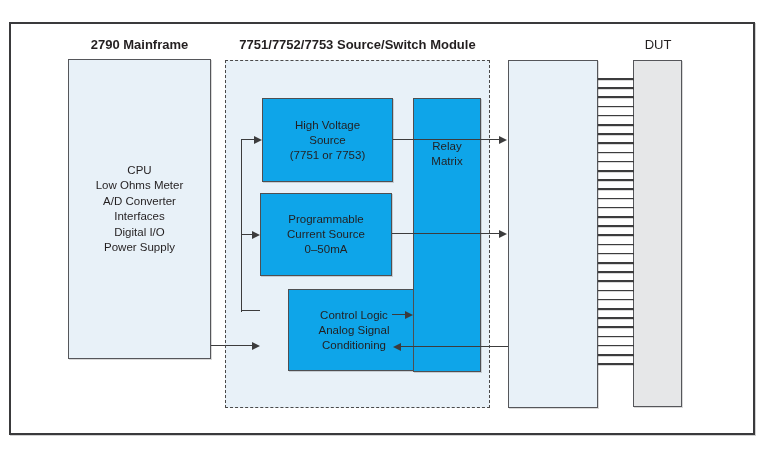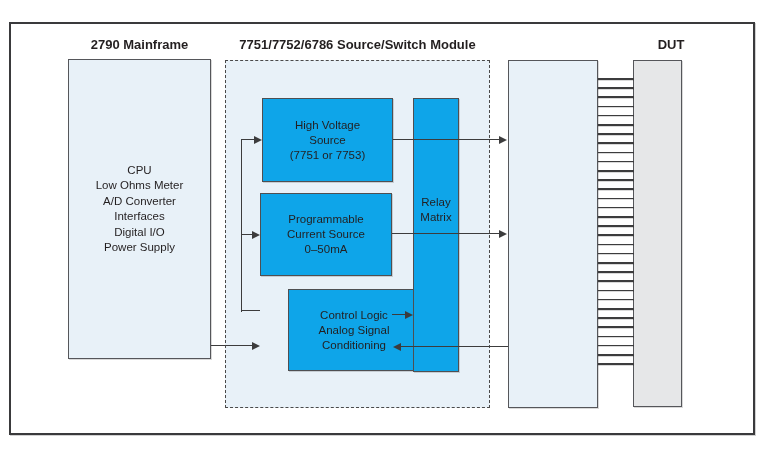--- a/index.html
+++ b/index.html
@@ -24,43 +24,43 @@
     display:flex;flex-direction:column;justify-content:center;align-items:center;
     font-size:11.5px;line-height:15px;text-align:center;z-index:3;}
   .mainframe{left:68px;top:59px;width:143px;height:300px;
     display:flex;flex-direction:column;justify-content:center;align-items:center;
     font-size:11.5px;line-height:15.5px;text-align:center;}
   .module{left:225px;top:60px;width:265px;height:348px;background:var(--panel-fill);
     border:1.5px dashed #4a4a4a;box-shadow:none;z-index:1;}
   .hvs{left:262px;top:98px;width:131px;height:84px;}
   .pcs{left:260px;top:193px;width:132px;height:83px;}
   .cl{left:260px;top:289px;width:132px;height:82px;margin-left:28px;}
-  .relay{left:413px;top:98px;width:46px;height:274px;justify-content:flex-start;padding-top:96px;}
+  .relay{left:413px;top:98px;width:68px;height:274px;justify-content:flex-start;padding-top:40px;}
   .mux{left:508px;top:60px;width:90px;height:348px;}
   .dut{left:633px;top:60px;width:49px;height:347px;background:var(--dut-fill);}
   .ladder{position:absolute;left:598px;top:78px;width:36px;height:287px;z-index:2;
     display:flex;flex-direction:column;justify-content:space-between;}
   .rung{height:1.5px;background:var(--line);box-shadow:0 1px 0 rgba(0,0,0,0.15);}
   .hline{position:absolute;height:0;border-top:1.5px solid var(--line);z-index:6;}
   .vline{position:absolute;width:0;border-left:1.5px solid var(--line);z-index:6;}
   .arr-r{position:absolute;width:0;height:0;border-top:4.5px solid transparent;
     border-bottom:4.5px solid transparent;border-left:8px solid var(--line);z-index:7;}
   .arr-l{position:absolute;width:0;height:0;border-top:4.5px solid transparent;
     border-bottom:4.5px solid transparent;border-right:8px solid var(--line);z-index:7;}
 </style>
 </head>
 <body>
 
 <div id="canvas" style="--panel-fill: #e8f1f8; --dut-fill: #e6e7e8; --line: #3c3c3d; --text: #231f20; --frame: #3a3a3c;">
 
   <div class="frame"></div>
 
   <div class="col-title bold" style="left:58px;width:163px;">2790 Mainframe</div>
-  <div class="col-title bold" style="left:225px;width:265px;">7751/7752/6786 Source/Switch Module</div>
-  <div class="col-title" style="left:641px;width:60px;font-weight:bold;">DUT</div>
+  <div class="col-title bold" style="left:225px;width:265px;">7751/7752/7753 Source/Switch Module</div>
+  <div class="col-title" style="left:628px;width:60px;">DUT</div>
 
   <div class="box panel mainframe">
     <div>CPU</div>
     <div>Low Ohms Meter</div>
     <div>A/D Converter</div>
     <div>Interfaces</div>
     <div>Digital I/O</div>
     <div>Power Supply</div>
   </div>
 

